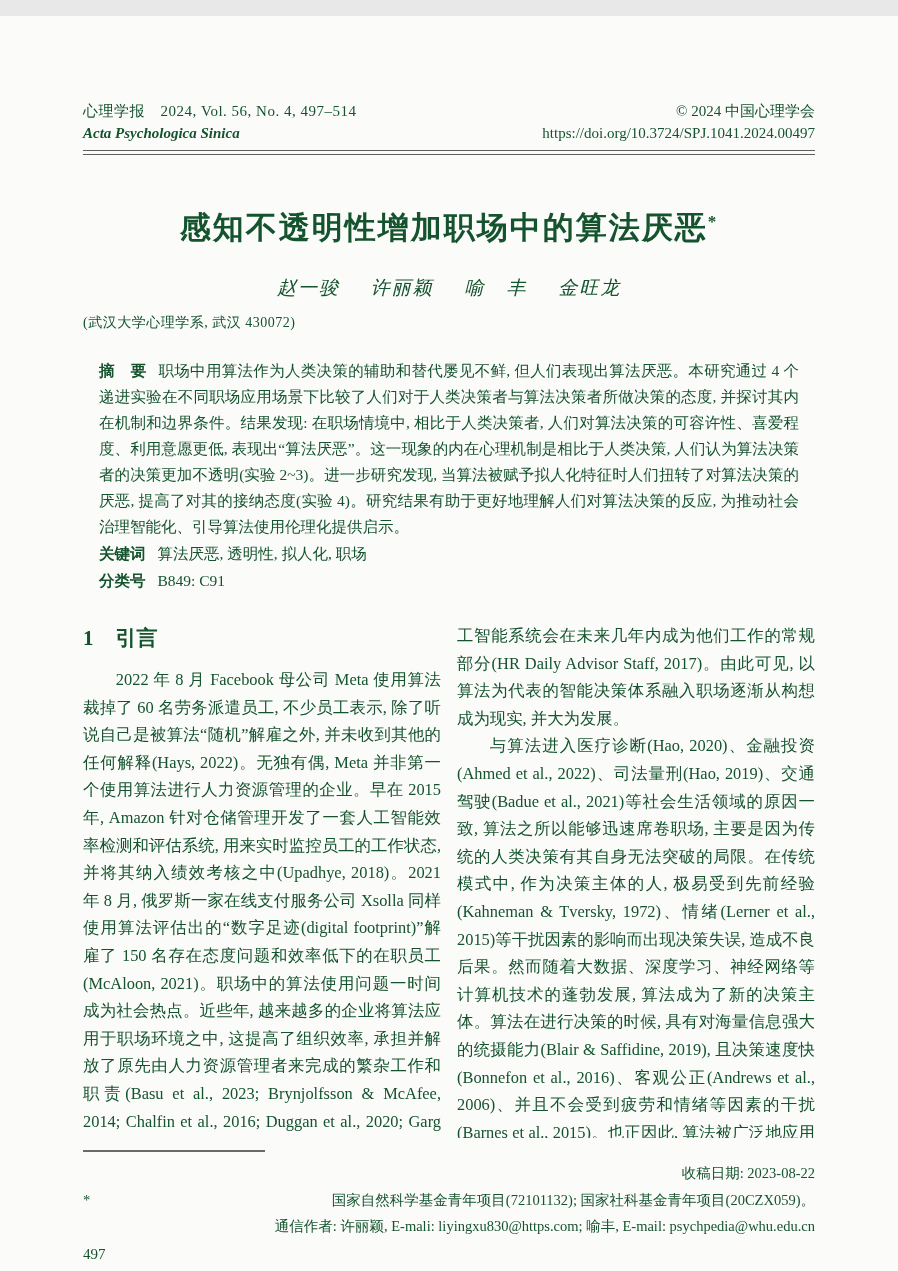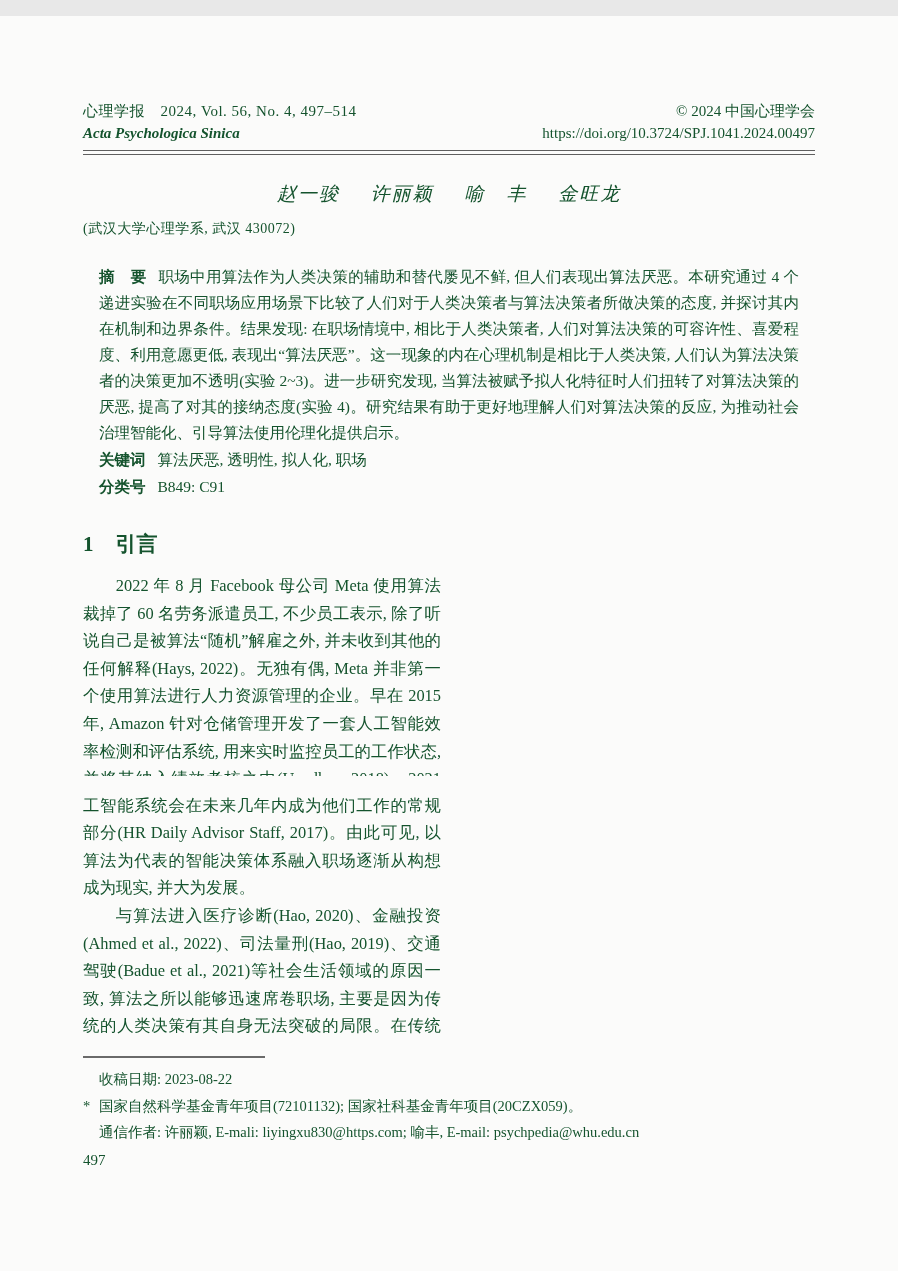--- a/index.html
+++ b/index.html
@@ -34,29 +34,29 @@
   .title sup { font-size: 17px; font-weight: bold; vertical-align: super; }
   .authors { margin-top: 26px; text-align: center; font-size: 19px; }
   .authors .name { margin: 0 13px; letter-spacing: 2px; font-style: italic; }
   .affiliation { margin-top: 13px; text-align: left; font-size: 14px; letter-spacing: .5px; }
   
   .abstract-block { margin: 26px 16px 0 16px; }
   .abstract { font-size: 15.5px; line-height: 26px; text-align: justify; }
   .abstract .label, .kv .label { font-weight: bold; margin-right: 12px; }
   .kv { font-size: 15.5px; line-height: 26px; margin-top: 1px; }
   
-  .columns { display: flex; gap: 16px; margin-top: 28px; height: 516px; overflow: hidden; flex-direction: column; }
+  .columns { display: flex; gap: 16px; margin-top: 28px; height: 516px; overflow: hidden; }
   .col { width: 358px; overflow: hidden; }
   .sec-heading { font-size: 21px; font-weight: bold; margin: 2px 0 14px 0; }
   .sec-heading .num { margin-right: 22px; }
   .body-p { font-size: 16.4px; line-height: 27.6px; text-align: justify; }
   .body-p.indent { text-indent: 2em; }
   
   .foot-rule { margin-top: 12px; width: 182px; height: 2px; background: #6a6a6a; }
-  .footnotes { margin-top: 8px; font-size: 14.5px; line-height: 26.5px; }
+  .footnotes { margin-top: 8px; font-size: 14.5px; line-height: 26.5px; text-align: right; }
   .footnotes .line { padding-left: 16px; }
   .footnotes .starline { position: relative; padding-left: 16px; }
   .footnotes .star { position: absolute; left: 0; top: 0; }
   .pageno { text-align: left; font-size: 15px; margin-top: 6px; }
 </style>
 </head>
 <body>
 
 <div class="page">
 
@@ -66,20 +66,21 @@
       <div class="en">Acta Psychologica Sinica</div>
     </div>
     <div class="right">
       <div class="copy">© 2024 中国心理学会</div>
       <div class="doi">https://doi.org/10.3724/SPJ.1041.2024.00497</div>
     </div>
   </div>
 
   <div class="double-rule"></div>
 
+  <h1 class="title"><span>感知不透明性增加职场中的算法厌恶</span><sup>*</sup></h1>
 
   <div class="authors">
     <span class="name">赵一骏</span>
     <span class="name">许丽颖</span>
     <span class="name">喻　丰</span>
     <span class="name">金旺龙</span>
   </div>
 
   <div class="affiliation">(武汉大学心理学系, 武汉 430072)</div>
 

